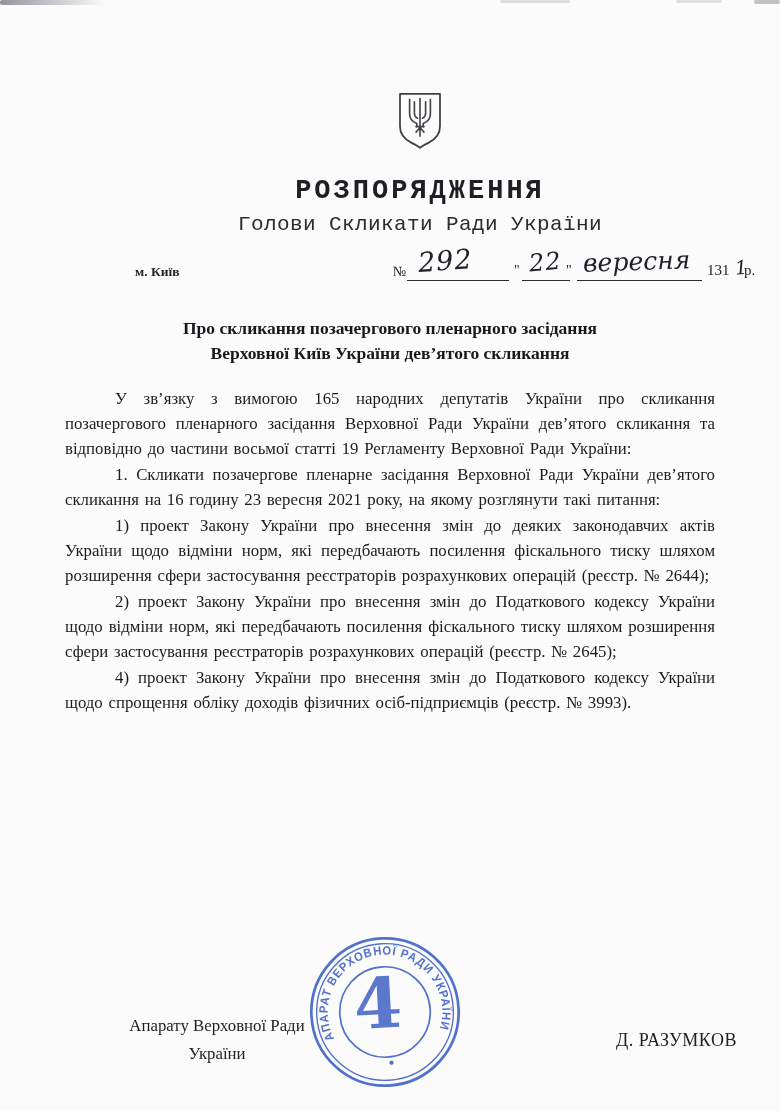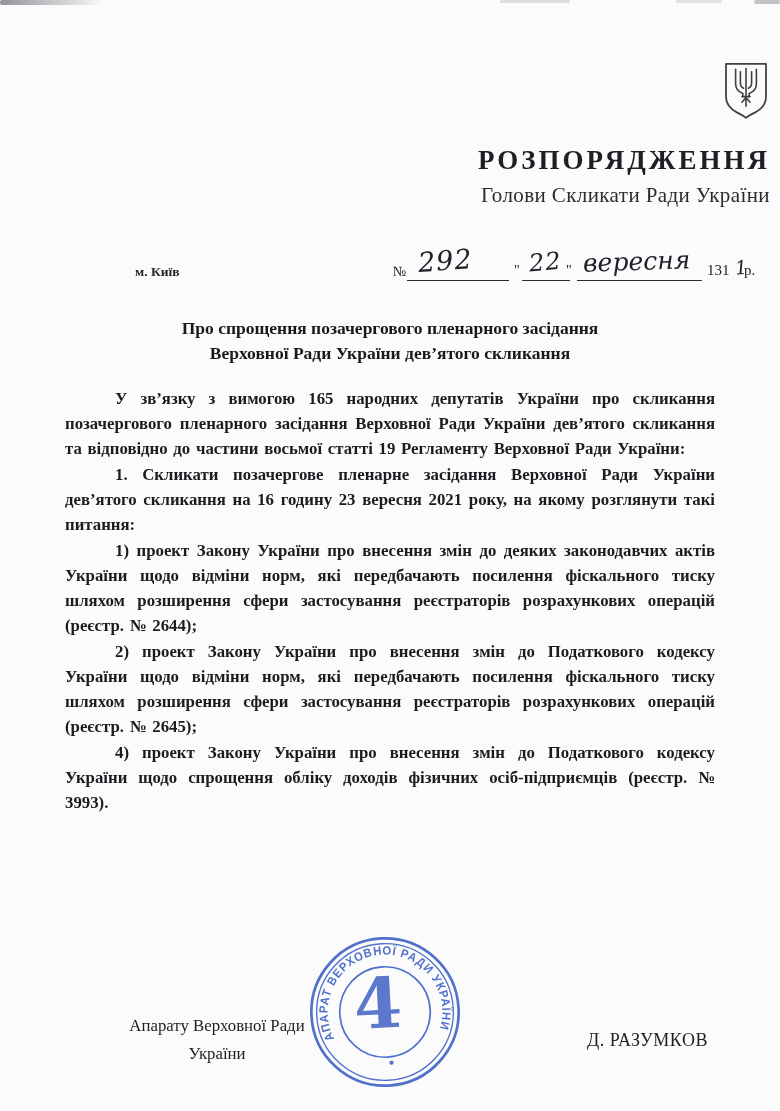--- a/index.html
+++ b/index.html
@@ -14,21 +14,21 @@
   .page { position:absolute; inset:0; }
 
   
   .artifact { position:absolute; border-radius:2px; pointer-events:none; }
   .a1 { left:0;   top:0; width:105px; height:5px; background:linear-gradient(90deg, rgba(44,46,58,.5), rgba(44,46,58,0)); }
   .a2 { left:500px; top:0; width:70px; height:3px; background:rgba(60,62,74,.16); }
   .a3 { left:676px; top:0; width:46px; height:3px; background:rgba(60,62,74,.14); }
   .a4 { left:754px; top:0; width:26px; height:4px; background:rgba(44,46,58,.28); }
 
   
-  .doc-header { position:absolute; top:54px; left:70px; width:700px; text-align:right; }
+  .doc-header { position:absolute; top:84px; left:70px; width:700px; text-align:center;font-family:Liberation Mono, monospace; }
   .emblem { display:inline-block; width:48px; height:74px; }
   .emblem svg { width:100%; height:100%; }
   .doc-type {
     margin:13px 0 0 0;
     font-size:27px; font-weight:bold; letter-spacing:3px;
     color:#1e1e24;
   }
   .doc-issuer { margin-top:7px; font-size:21px; color:#2b2b31; letter-spacing:.4px; }
 
   
@@ -59,21 +59,21 @@
     text-align:center; font-weight:bold; font-size:17.5px; line-height:25px;
     color:#18181d;
   }
 
   
   .body-text { position:absolute; top:386px; left:65px; width:650px; }
   .body-text p {
     margin:0 0 1px 0;
     font-size:16.8px; line-height:25px;
     text-align:justify; text-indent:50px;
-    word-spacing:1.5px; color:#1b1b20;font-weight:bold;
+    word-spacing:1.5px; color:#1b1b20;
   }
 
   
   .stamp {
     position:absolute; left:308px; top:935px; width:154px; height:154px;
     mix-blend-mode:multiply; opacity:.88;
     transform:rotate(-3deg);
   }
   .stamp svg { width:100%; height:100%; }
   .ring-text {
@@ -84,21 +84,21 @@
     font-family:"DejaVu Serif", serif;
     font-size:72px; font-weight:bold;
   }
 
   
   .sig-left {
     position:absolute; left:116px; top:1012px; width:202px;
     text-align:center; font-size:16.8px; line-height:28px; color:#1e1e24;
   }
   .sig-name {
-    position:absolute; left:587px; top:1030px;
+    position:absolute; left:616px; top:1030px;
     font-size:18px; letter-spacing:.5px; color:#1e1e24;
   }
 </style>
 </head>
 <body>
 
 <div class="page">
 
   <div class="artifact a1"></div>
   <div class="artifact a2"></div>
@@ -134,22 +134,22 @@
     <span class="hw hw-day">22</span>
     <span class="q q2">"</span>
     <span class="uline ul3"></span>
     <span class="hw hw-month">вересня</span>
     <span class="year-printed">131</span>
     <span class="hw hw-year">1</span>
     <span class="year-suffix">р.</span>
   </div>
 
   <div class="doc-title">
-    <div>Про спрощення позачергового пленарного засідання</div>
-    <div>Верховної Ради України дев’ятого скликання</div>
+    <div>Про скликання позачергового пленарного засідання</div>
+    <div>Верховної Київ України дев’ятого скликання</div>
   </div>
 
   <main class="body-text">
     <p>У зв’язку з вимогою 165 народних депутатів України про скликання позачергового пленарного засідання Верховної Ради України дев’ятого скликання та відповідно до частини восьмої статті 19 Регламенту Верховної Ради України:</p>
     <p>1. Скликати позачергове пленарне засідання Верховної Ради України дев’ятого скликання на 16 годину 23 вересня 2021 року, на якому розглянути такі питання:</p>
     <p>1) проект Закону України про внесення змін до деяких законодавчих актів України щодо відміни норм, які передбачають посилення фіскального тиску шляхом розширення сфери застосування реєстраторів розрахункових операцій (реєстр. № 2644);</p>
     <p>2) проект Закону України про внесення змін до Податкового кодексу України щодо відміни норм, які передбачають посилення фіскального тиску шляхом розширення сфери застосування реєстраторів розрахункових операцій (реєстр. № 2645);</p>
     <p>4) проект Закону України про внесення змін до Податкового кодексу України щодо спрощення обліку доходів фізичних осіб-підприємців (реєстр. № 3993).</p>
   </main>
 

